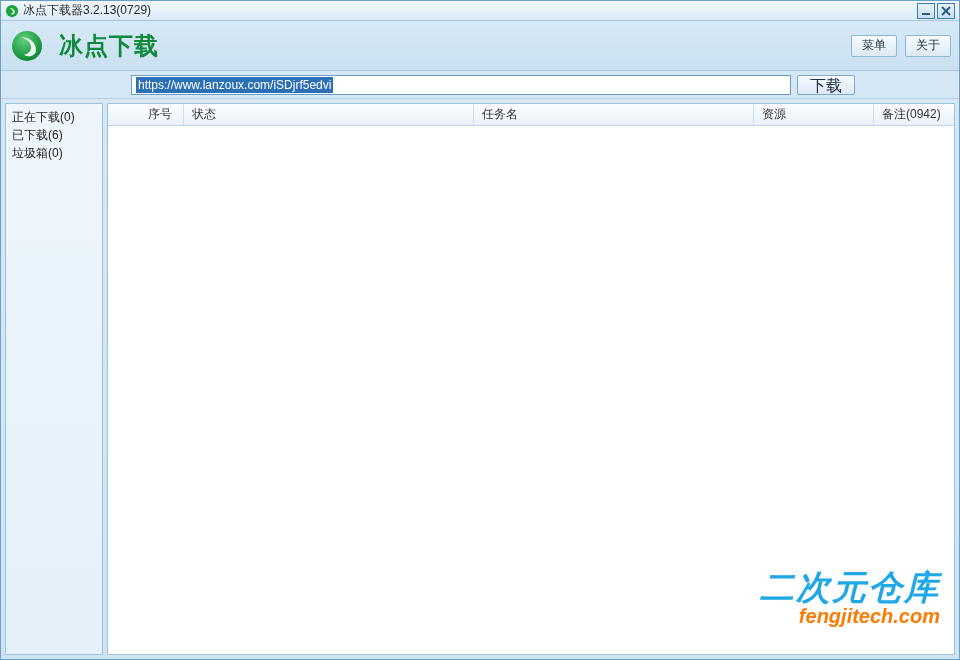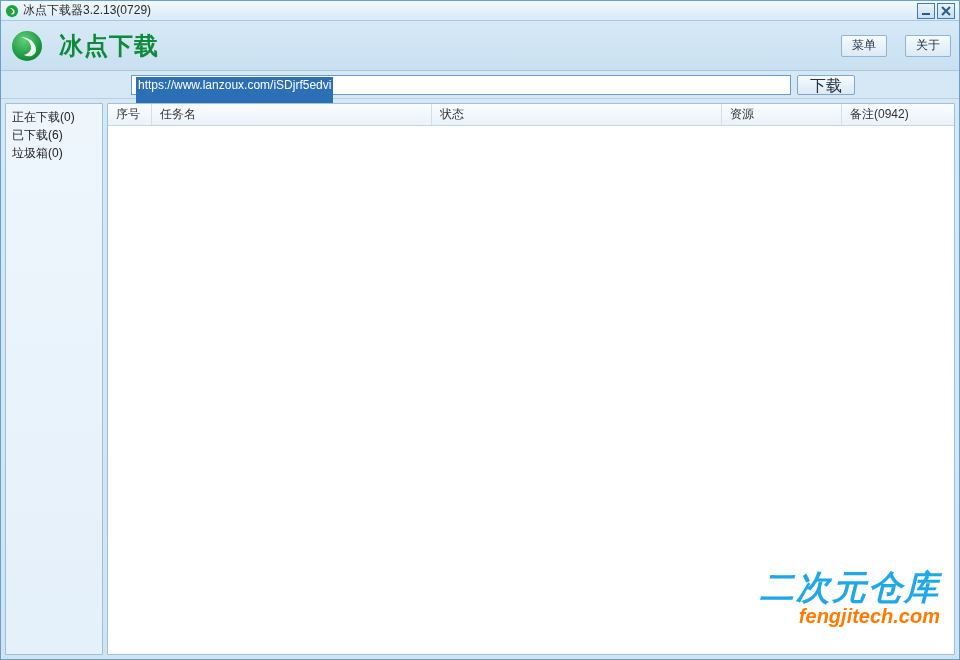--- a/index.html
+++ b/index.html
@@ -35,36 +35,36 @@
     display: flex; align-items: center;
     padding: 0 8px 0 8px;
   }
   .app-logo { display: inline-flex; align-items: center; }
   .app-name { font-size: 24px; font-weight: bold; color: #0f8a3a; margin-left: 14px; letter-spacing: 1px; }
   .head-spacer { flex: 1; }
   .head-btn {
     height: 22px; padding: 0 10px;
     border: 1px solid #8fb6d3; border-radius: 2px;
     background: linear-gradient(#f6fbff, #dceaf5);
-    margin-left: 18px; cursor: pointer; color: #234; font-size: 12px;
+    margin-left: 8px; cursor: pointer; color: #234; font-size: 12px;
   }
   .toolbar {
     height: 28px;
     display: flex; align-items: center;
     padding: 0 6px 0 130px;
     gap: 6px;
     border-bottom: 1px solid #b7cfe1;
   }
   .url-input {
     flex: 0 0 660px; height: 20px;
     border: 1px solid #6e9bc5; background: #fff;
     padding: 0 4px; font-size: 12px; color: #fff;
   }
   .url-input .sel {
-    display: inline-block; height: 28px; line-height: 16px; margin-top: 1px;
+    display: inline-block; height: 16px; line-height: 16px; margin-top: 1px;
     background: #2b6fb5; color: #fff; padding: 0 2px;
   }
   .dl-btn {
     height: 20px; padding: 0 12px;
     border: 1px solid #7fa8c9; border-radius: 2px;
     background: linear-gradient(#f5faff, #dde9f3);
     cursor: pointer; color: #234; font-size: 16px;
   }
   .body {
     flex: 1; display: flex; min-height: 0;
@@ -87,21 +87,21 @@
     height: 22px; display: flex; align-items: center;
     background: linear-gradient(#fbfdff, #e9f2f9);
     border-bottom: 1px solid #c3d6e6;
     color: #333;
   }
   .col {
     height: 100%; display: flex; align-items: center;
     padding: 0 8px; border-right: 1px solid #cfdfeb;
     white-space: nowrap; overflow: hidden;
   }
-  .col.idx   { width: 44px; }
+  .col.idx   { width: 44px; margin-left: 32px; }
   .col.name  { width: 280px; }
   .col.state { width: 290px; }
   .col.res   { width: 120px; text-align: center; }
   .col.note  { flex: 1; border-right: none; }
   .grid-body { flex: 1; background: #fff; position: relative; }
   .watermark {
     position: absolute; right: 14px; bottom: 26px; text-align: right;
     pointer-events: none;
   }
   .wm-line1 {
@@ -178,25 +178,25 @@
       <div class="side-item">
         <span>垃圾箱(0)</span>
       </div>
     </div>
 
     <div class="main">
       <div class="col-headers">
         <div class="col idx">
             <span>序号</span>
           </div>
+        <div class="col state">
+            <span>状态</span>
+          </div>
         <div class="col name">
             <span>任务名</span>
-          </div>
-        <div class="col state">
-            <span>状态</span>
           </div>
         <div class="col res">
             <span>资源</span>
           </div>
         <div class="col note">
             <span>备注(0942)</span>
           </div>
       </div>
       <div class="grid-body">
         <div class="watermark">

